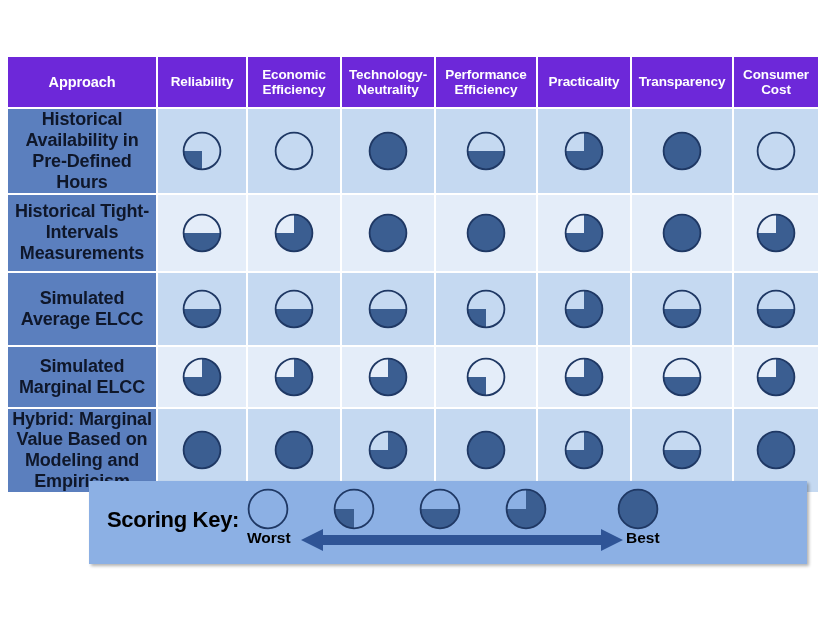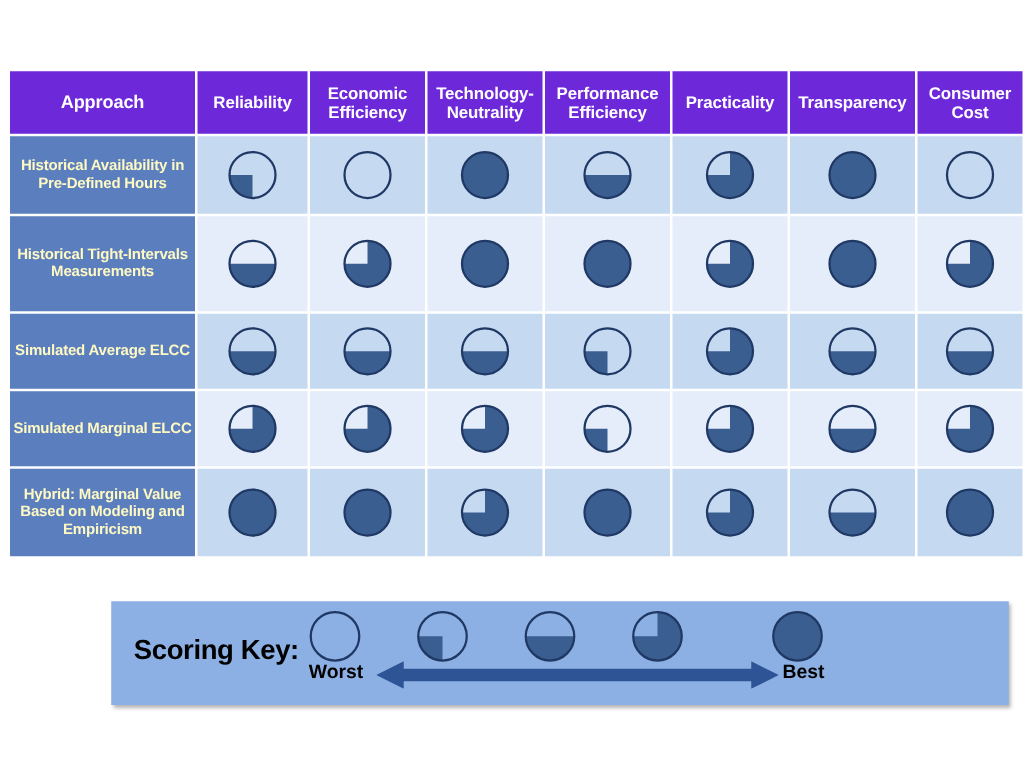--- a/index.html
+++ b/index.html
@@ -45,22 +45,22 @@
     text-align: center;
     letter-spacing: -0.1px;
   }
   th.colhead.approach {
     font-size: 14.5px;
   }
 
   
   td.rowhead {
     background: #5B7FBE;
-    color: #fef9c3;
-    font-size: 12px;
+    color: #0f172a;
+    font-size: 18px;
     font-weight: bold;
     line-height: 1.16;
     text-align: center;
     vertical-align: middle;
     padding: 3px 4px;
     letter-spacing: -0.15px;
   }
 
   
   td.score {
@@ -195,21 +195,21 @@
               </svg></span></td>
           <td class="score"><span><svg class="pie" width="40" height="40" viewBox="0 0 40 40">
                 <circle cx="20" cy="20" r="18.4" fill="#3B5E91"></circle>
                 <circle cx="20" cy="20" r="18.4" fill="none" stroke="#1F3864" stroke-width="1.8"></circle>
               </svg></span></td>
           <td class="score"><span><svg class="pie" width="40" height="40" viewBox="0 0 40 40">
                 <path d="M 20 20 L 20 1.6000000000000014 A 18.4 18.4 0 1 1 1.6000000000000014 20 Z" fill="#3B5E91"></path>
                 <circle cx="20" cy="20" r="18.4" fill="none" stroke="#1F3864" stroke-width="1.8"></circle>
               </svg></span></td>
         </tr>
-        <tr class="band-a" style="height: 60px;">
+        <tr class="band-a" style="height: 72px;">
           <td class="rowhead">Simulated Average ELCC</td>
           <td class="score"><span><svg class="pie" width="40" height="40" viewBox="0 0 40 40">
                 <path d="M 1.6000000000000014 20 A 18.4 18.4 0 0 0 38.4 20 Z" fill="#3B5E91"></path>
                 <circle cx="20" cy="20" r="18.4" fill="none" stroke="#1F3864" stroke-width="1.8"></circle>
               </svg></span></td>
           <td class="score"><span><svg class="pie" width="40" height="40" viewBox="0 0 40 40">
                 <path d="M 1.6000000000000014 20 A 18.4 18.4 0 0 0 38.4 20 Z" fill="#3B5E91"></path>
                 <circle cx="20" cy="20" r="18.4" fill="none" stroke="#1F3864" stroke-width="1.8"></circle>
               </svg></span></td>
           <td class="score"><span><svg class="pie" width="40" height="40" viewBox="0 0 40 40">

